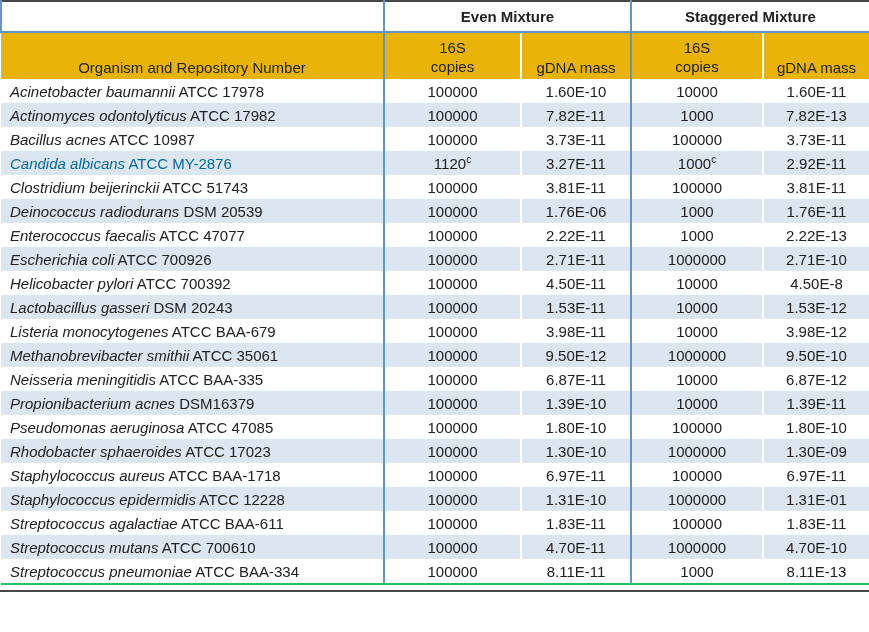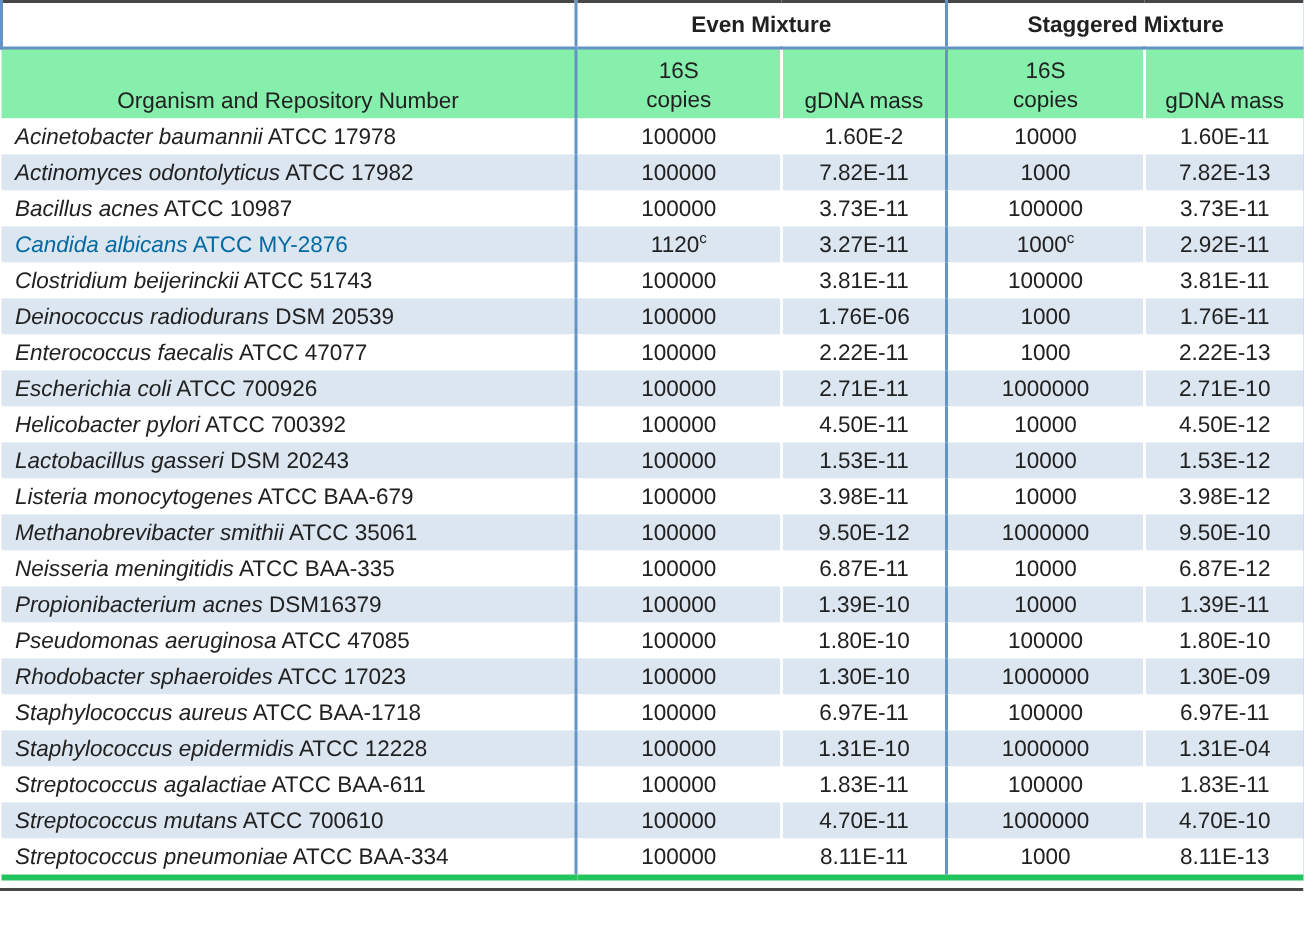--- a/index.html
+++ b/index.html
@@ -30,21 +30,21 @@
     vertical-align: middle;
     border-bottom: 2px solid #6494c6;
   }
   th.corner {
     border-left: 2px solid #6494c6;
   }
   th.group-even { border-left: 2px solid #6494c6; }
   th.group-stag { border-left: 2px solid #6494c6; border-right: 2px solid #6494c6; }
   
   tr.sub-row th {
-    background: #86efac;
+    background: #eab308;
     font-weight: normal;
     font-size: 15px;
     height: 43px;
     vertical-align: bottom;
     padding: 0 0 3px 0;
     text-align: center;
   }
   th.org-header {
     text-align: left;
     padding-left: 9px;
@@ -65,21 +65,21 @@
   tbody td:first-child {
     text-align: left;
     padding-left: 9px;
   }
   tbody td:nth-child(2) { border-left: 2px solid #6494c6; }
   tbody td:nth-child(3) { border-left: 2px solid #ffffff; }
   tbody td:nth-child(4) { border-left: 2px solid #6494c6; }
   tbody td:nth-child(5) { border-left: 2px solid #ffffff; border-right: 2px solid #6494c6; }
   tbody tr:nth-child(even) { background: #dce6f1; }
   tbody tr:nth-child(odd)  { background: #ffffff; }
-  tbody tr:last-child td   { border-bottom: 4px solid #22c55e; }
+  tbody tr:last-child td   { border-bottom: 2px solid #22c55e; }
   tr.highlight td:first-child { color: #0369a1; }
   i.sp { font-style: italic; }
   sup.fn {
     font-size: 10px;
     vertical-align: super;
     line-height: 0;
   }
   .bottom-rule {
     width: 869px;
     height: 2px;
@@ -116,21 +116,21 @@
           <div>16S</div>
           <div>copies</div>
         </th>
         <th class="sub-gdna-stag">gDNA mass</th>
       </tr>
     </thead>
     <tbody>
         <tr class="data-row">
     <td><i class="sp">Acinetobacter baumannii</i> <span>ATCC 17978</span></td>
     <td><span>100000</span><sup class="fn"></sup></td>
-    <td>1.60E-2</td>
+    <td>1.60E-10</td>
     <td><span>10000</span><sup class="fn"></sup></td>
     <td>1.60E-11</td>
   </tr>
         <tr class="data-row">
     <td><i class="sp">Actinomyces odontolyticus</i> <span>ATCC 17982</span></td>
     <td><span>100000</span><sup class="fn"></sup></td>
     <td>7.82E-11</td>
     <td><span>1000</span><sup class="fn"></sup></td>
     <td>7.82E-13</td>
   </tr>
@@ -174,21 +174,21 @@
     <td><span>100000</span><sup class="fn"></sup></td>
     <td>2.71E-11</td>
     <td><span>1000000</span><sup class="fn"></sup></td>
     <td>2.71E-10</td>
   </tr>
         <tr class="data-row">
     <td><i class="sp">Helicobacter pylori</i> <span>ATCC 700392</span></td>
     <td><span>100000</span><sup class="fn"></sup></td>
     <td>4.50E-11</td>
     <td><span>10000</span><sup class="fn"></sup></td>
-    <td>4.50E-12</td>
+    <td>4.50E-8</td>
   </tr>
         <tr class="data-row">
     <td><i class="sp">Lactobacillus gasseri</i> <span>DSM 20243</span></td>
     <td><span>100000</span><sup class="fn"></sup></td>
     <td>1.53E-11</td>
     <td><span>10000</span><sup class="fn"></sup></td>
     <td>1.53E-12</td>
   </tr>
         <tr class="data-row">
     <td><i class="sp">Listeria monocytogenes</i> <span>ATCC BAA-679</span></td>
@@ -237,21 +237,21 @@
     <td><span>100000</span><sup class="fn"></sup></td>
     <td>6.97E-11</td>
     <td><span>100000</span><sup class="fn"></sup></td>
     <td>6.97E-11</td>
   </tr>
         <tr class="data-row">
     <td><i class="sp">Staphylococcus epidermidis</i> <span>ATCC 12228</span></td>
     <td><span>100000</span><sup class="fn"></sup></td>
     <td>1.31E-10</td>
     <td><span>1000000</span><sup class="fn"></sup></td>
-    <td>1.31E-04</td>
+    <td>1.31E-01</td>
   </tr>
         <tr class="data-row">
     <td><i class="sp">Streptococcus agalactiae</i> <span>ATCC BAA-611</span></td>
     <td><span>100000</span><sup class="fn"></sup></td>
     <td>1.83E-11</td>
     <td><span>100000</span><sup class="fn"></sup></td>
     <td>1.83E-11</td>
   </tr>
         <tr class="data-row">
     <td><i class="sp">Streptococcus mutans</i> <span>ATCC 700610</span></td>

